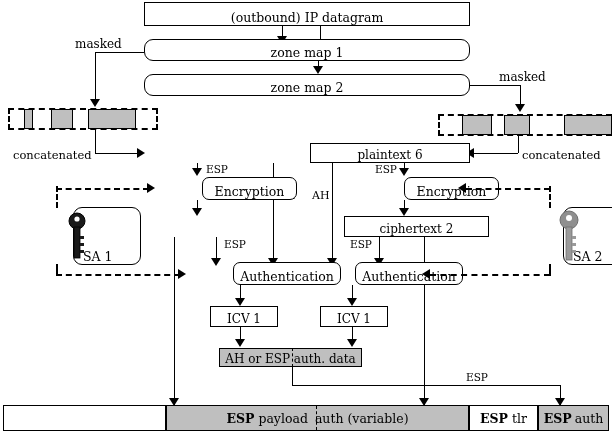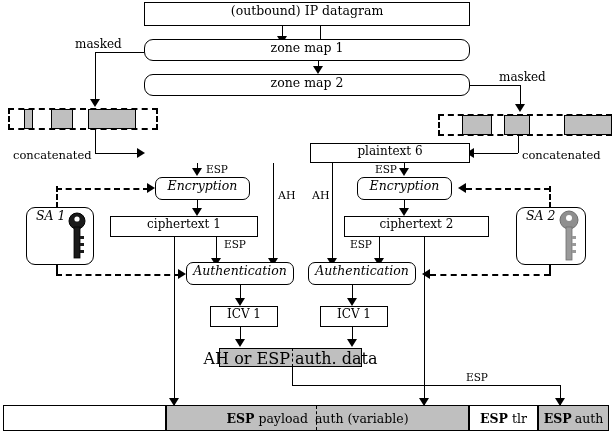--- a/index.html
+++ b/index.html
@@ -5,25 +5,25 @@
   html,body{margin:0;padding:0;background:#ffffff;}
   body{font-family:"DejaVu Serif", serif;}
   #stage{position:relative;width:612px;height:436px;background:#fff;overflow:hidden;}
 
   
   .lbl{position:absolute;font-family:"DejaVu Serif", serif;color:#000;
        white-space:nowrap;line-height:1;}
 
   
   .box{position:absolute;box-sizing:border-box;border:1px solid #000;background:#fff;
-       display:flex;align-items:flex-start;justify-content:center;
+       display:flex;align-items:flex-end;justify-content:center;
        font-family:"DejaVu Serif", serif;color:#000;white-space:nowrap;}
   .rounded{border-radius:9px;}
   .rounded-sm{border-radius:7px;}
-  .ital{font-style:italic;}
+  .ital{margin-left:47px;}
   .gray{background:#bfbfbf;}
 
   
   .h{position:absolute;height:0;border-top:1px solid #000;}
   .v{position:absolute;width:0;border-left:1px solid #000;}
   .hd{position:absolute;height:0;border-top:2px dashed #000;}
   .vd{position:absolute;width:0;border-left:2px dashed #000;}
 
   
   .ad{position:absolute;width:0;height:0;border-left:5px solid transparent;
@@ -127,23 +127,20 @@
   <div class="box rounded-sm ital" style="left:357px;top:177px;width:95px;height:23px;font-size:12.5px;">
     <span>Encryption</span>
   </div>
 
   <div class="v" style="left:197px;top:200px;height:11px;"></div>
   <div class="ad" style="left:192px;top:208px;"></div>
 
   <div class="v" style="left:404px;top:200px;height:11px;"></div>
   <div class="ad" style="left:399px;top:208px;"></div>
 
-  <div class="box" style="left:110px;top:216px;width:148px;height:21px;font-size:12px;">
-    <span>ciphertext 1</span>
-  </div>
   <div class="box" style="left:344px;top:216px;width:145px;height:21px;font-size:12px;">
     <span>ciphertext 2</span>
   </div>
 
   <div class="v" style="left:216px;top:237px;height:25px;"></div>
   <div class="ad" style="left:211px;top:258px;"></div>
   <div class="lbl" style="left:224px;top:239px;font-size:10.5px;">ESP</div>
 
   <div class="v" style="left:379px;top:237px;height:25px;"></div>
   <div class="ad" style="left:374px;top:258px;"></div>
@@ -174,21 +171,21 @@
   <div class="box" style="left:320px;top:306px;width:68px;height:21px;font-size:12px;">
     <span>ICV  1</span>
   </div>
 
   <div class="v" style="left:240px;top:327px;height:18px;"></div>
   <div class="ad" style="left:235px;top:339px;"></div>
 
   <div class="v" style="left:352px;top:327px;height:18px;"></div>
   <div class="ad" style="left:347px;top:339px;"></div>
 
-  <div class="box gray" style="left:219px;top:348px;width:143px;height:19px;font-size:16px;">
+  <div class="box gray" style="left:219px;top:348px;width:143px;height:19px;font-size:12px;">
     <span>AH or ESP auth. data</span>
   </div>
   <div class="divider" style="left:292px;top:348px;height:19px;"></div>
 
   <div class="v" style="left:292px;top:367px;height:18px;"></div>
   <div class="h" style="left:292px;top:385px;width:268px;"></div>
   <div class="v" style="left:560px;top:385px;height:20px;"></div>
   <div class="ad" style="left:555px;top:398px;"></div>
   <div class="lbl" style="left:466px;top:372px;font-size:10.5px;">ESP</div>
 

